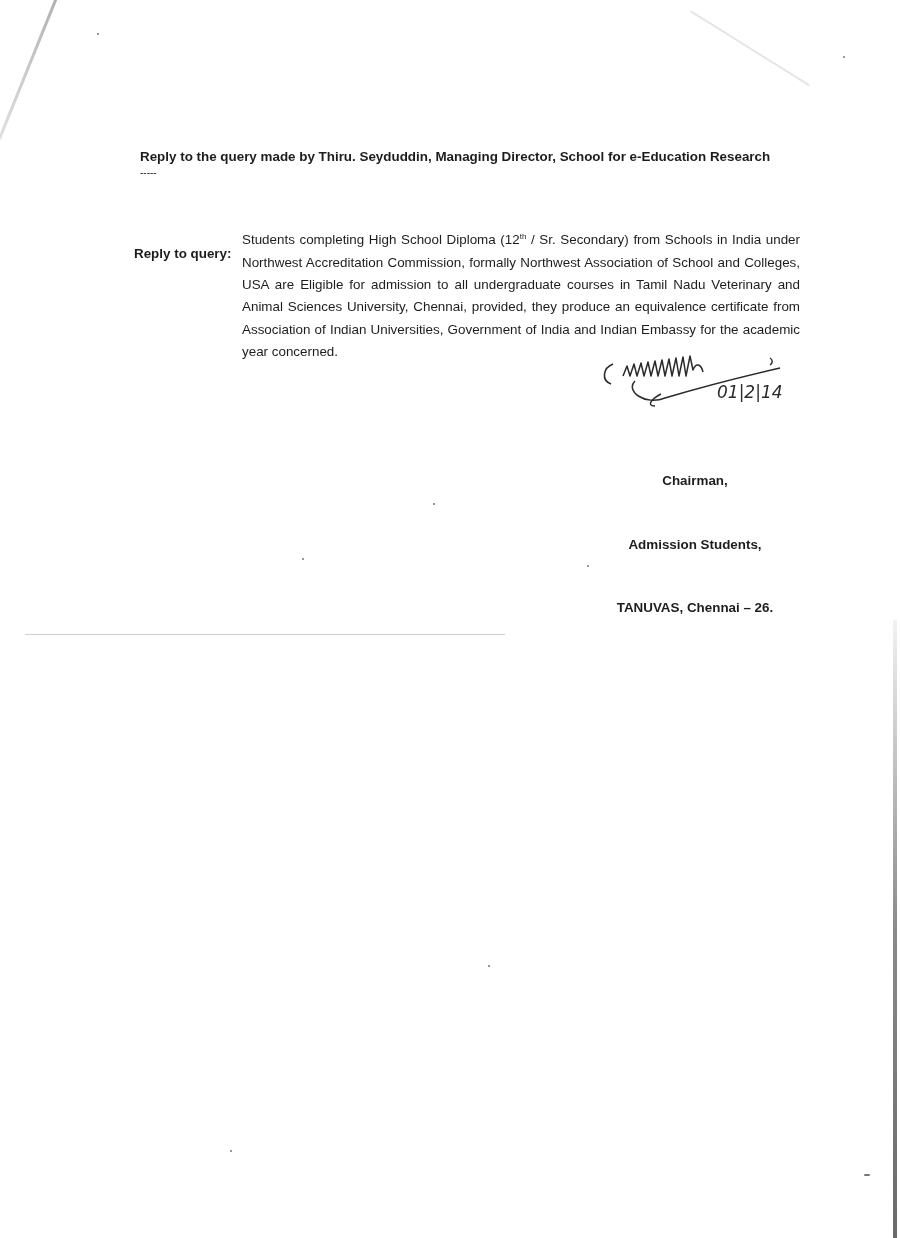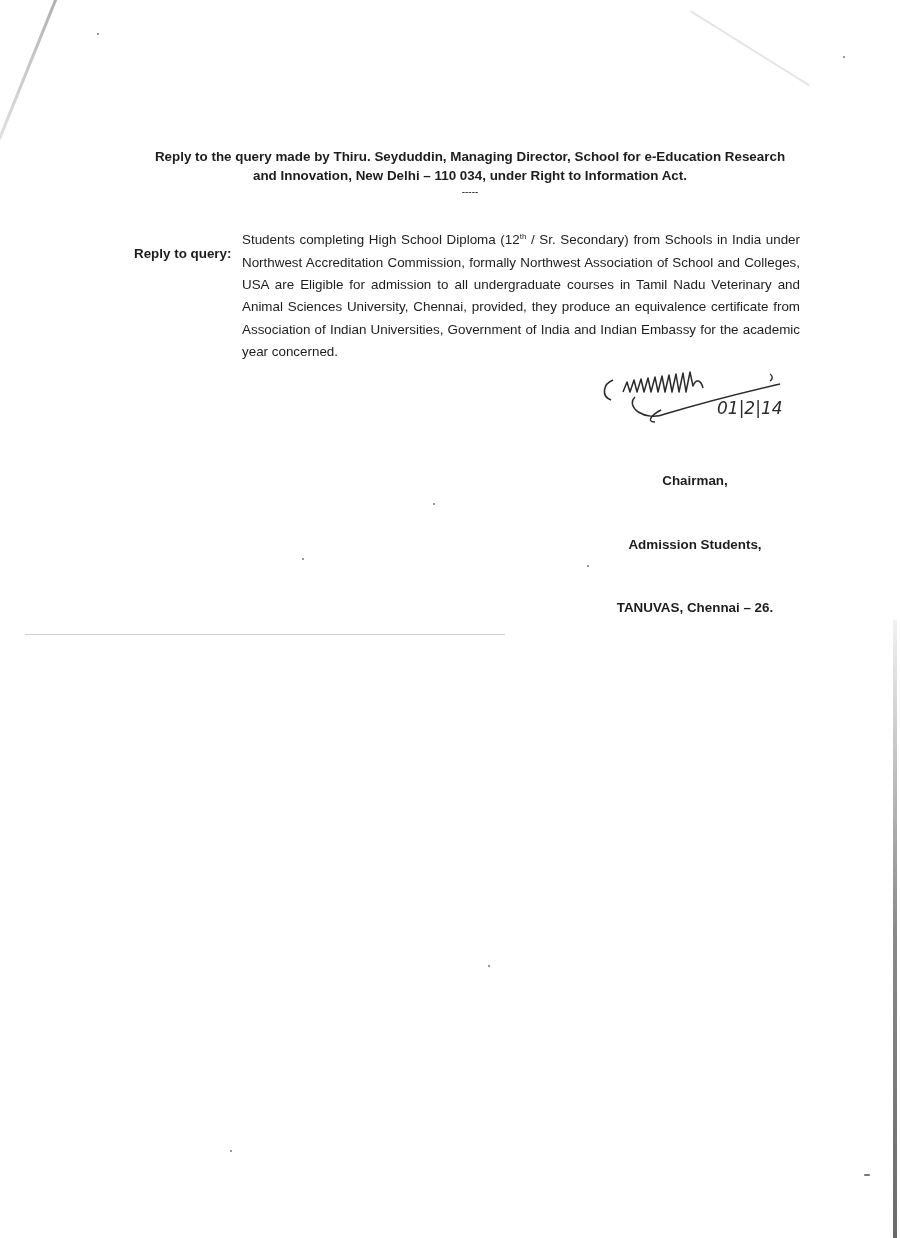--- a/index.html
+++ b/index.html
@@ -21,34 +21,34 @@
       background: #d0d0d0;
     }
     .scan-edge-r {
       position: absolute; left: 893px; top: 620px; width: 4px; height: 618px;
       background: linear-gradient(to bottom, #f2f2f2, #8a8a8a 50%, #6a6a6a);
     }
     .dot { position: absolute; width: 2px; height: 2px; background: #777; border-radius: 1px; }
 
     .heading {
       position: absolute; left: 140px; top: 147px; width: 660px;
-      text-align: center; font-weight: bold; font-size: 13.4px; line-height: 19px;
+      text-align: left; font-weight: bold; font-size: 13.4px; line-height: 19px;
     }
     .heading .dashes { display: block; font-size: 10px; line-height: 10px; margin-top: 2px; font-weight: normal; }
 
     .reply-label {
       position: absolute; left: 134px; top: 223px; font-weight: bold; font-size: 13.4px; line-height: 22px; margin-top: 20px;
     }
     .reply-body {
       position: absolute; left: 242px; top: 226px; width: 558px;
       font-size: 13.4px; line-height: 22.3px; text-align: justify;
     }
     .reply-body sup { font-size: 8px; margin-top: 36px; }
 
-    .signature { position: absolute; left: 595px; top: 352px; width: 200px; height: 75px; }
+    .signature { position: absolute; left: 595px; top: 336px; width: 200px; height: 75px; }
 
     .signoff {
       position: absolute; left: 600px; top: 427px; width: 190px;
       text-align: center; font-weight: bold; font-size: 13.4px; line-height: 19.5px;
     }
     .signoff div { white-space: nowrap; margin-top: 44px; }
   </style>
 </head>
 <body>
 
@@ -60,21 +60,20 @@
 <div class="dot" style="left:843px;top:56px"></div>
 <div class="dot" style="left:433px;top:503px"></div>
 <div class="dot" style="left:302px;top:558px"></div>
 <div class="dot" style="left:587px;top:565px"></div>
 <div class="dot" style="left:488px;top:965px"></div>
 <div class="dot" style="left:230px;top:1150px"></div>
 <div class="dot" style="left:864px;top:1174px;width:6px"></div>
 
 <div class="heading">
   <div>Reply to the query made by Thiru. Seyduddin, Managing Director, School for e-Education Research</div>
-  <div>and Innovation, New Delhi – 110 034, under Right to Information Act.</div>
   <span class="dashes">-----</span>
 </div>
 
 <div class="reply-label">Reply to query:</div>
 <div class="reply-body"><span>Students completing High School Diploma (12</span><sup>th</sup><span> / Sr. Secondary) from Schools in India under Northwest Accreditation Commission, formally Northwest Association of School and Colleges, USA are Eligible for admission to all undergraduate courses in Tamil Nadu Veterinary and Animal Sciences University, Chennai, provided, they produce an equivalence certificate from Association of Indian Universities, Government of India and Indian Embassy for the academic year concerned.</span></div>
 
 <div class="signature">
   <svg width="200" height="75" viewBox="0 0 200 75">
     <path d="M18 28 C8 32 6 44 16 48" stroke="#2a2a2a" stroke-width="1.6" fill="none"></path>
     <path d="M28 40 l4 -10 l3 10 l4 -12 l3 12 l4 -13 l3 13 l4 -14 l3 14 l4 -15 l3 15 l4 -16 l3 16 l4 -17 l3 17 l4 -18 l3 18 l4 -19 l3 19 l4 -20 l3 14 c3 -8 8 -6 10 2" stroke="#2a2a2a" stroke-width="1.5" fill="none" stroke-linejoin="round"></path>

